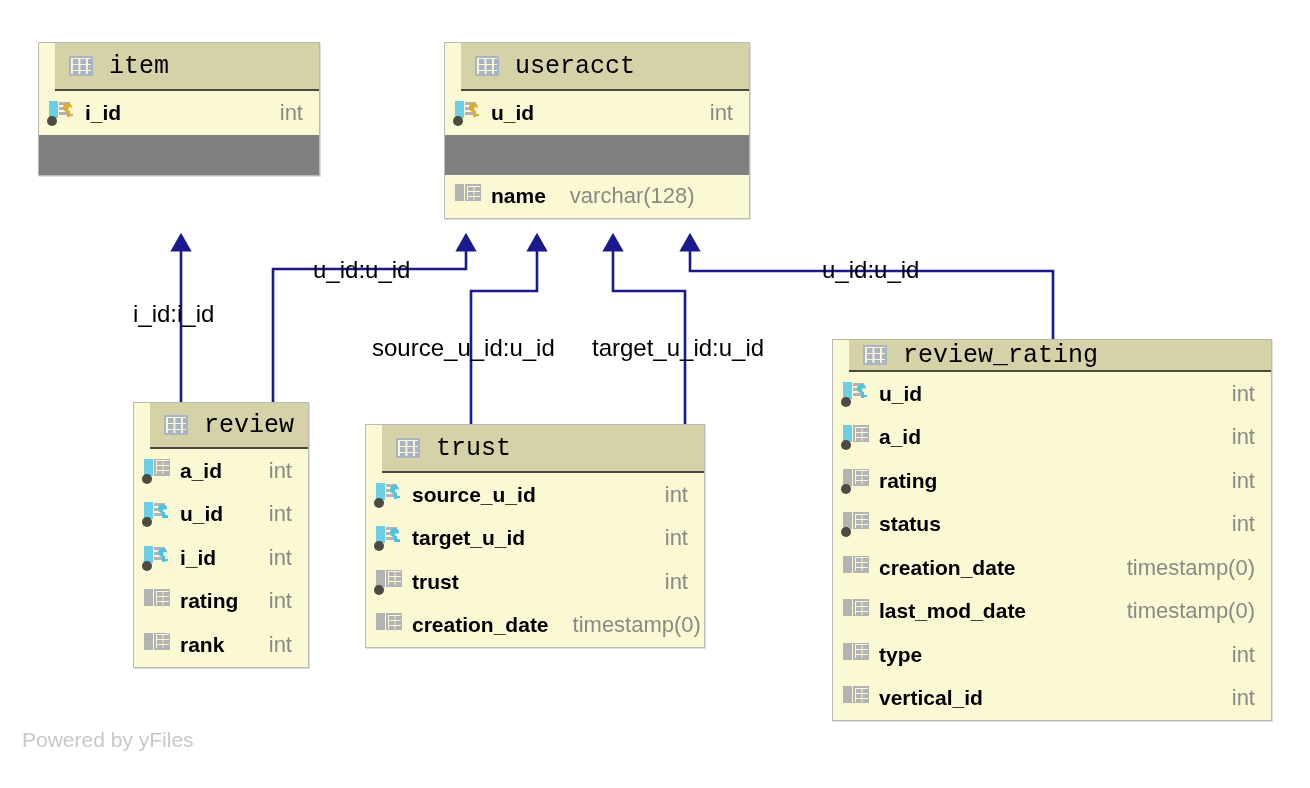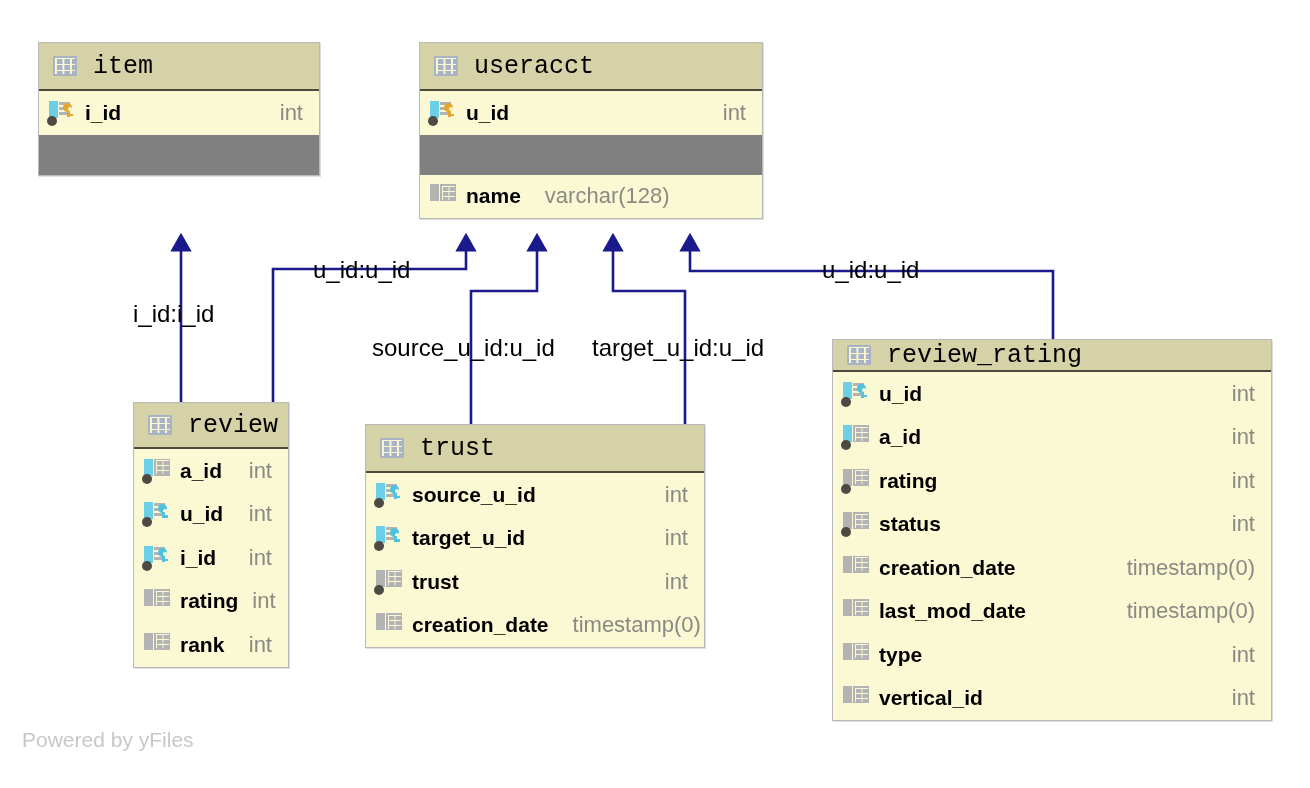--- a/index.html
+++ b/index.html
@@ -34,20 +34,21 @@
     box-shadow:1px 1px 0 rgba(0,0,0,0.13);
   }
   .tbl-header{
     background:#d6d2a8;
     border-bottom:2px solid #4a4a3c;
     box-sizing:border-box;
     display:flex;
     align-items:center;
     padding:0 14px;
     height:48px;
+    margin-left:16px;
   }
   .tbl-title{
     font-family:"Liberation Mono", monospace;
     font-size:25px;
     color:#000;
     margin-left:16px;
     letter-spacing:0px;
   }
 
   
@@ -217,21 +218,21 @@
             <span class="ktooth"></span>
           </span>
         <span class="dot"></span>
       </span>
       <span class="col-name">i_id</span>
       <span class="col-type">int</span>
     </div>
     <div class="sep-band"></div>
   </div>
 
-  <div class="table-node" style="left:419px;top:42px;width:344px;">
+  <div class="table-node" style="left:444px;top:42px;width:306px;">
     <div class="tbl-header">
       <span class="ico-table"></span>
       <span class="tbl-title">useracct</span>
     </div>
     <div class="col-row">
       <span class="ico">
         <span class="bar"></span>
           <span class="lines"></span>
         <span class="key">
             <span class="khead"></span>
@@ -247,21 +248,21 @@
     <div class="col-row">
       <span class="ico grey">
         <span class="bar"></span>
           <span class="grid"></span>
       </span>
       <span class="col-name">name</span>
       <span class="col-type inline">varchar(128)</span>
     </div>
   </div>
 
-  <div class="table-node" style="left:133px;top:402px;width:156px;">
+  <div class="table-node" style="left:133px;top:402px;width:176px;">
     <div class="tbl-header" style="height:46px;">
       <span class="ico-table"></span>
       <span class="tbl-title">review</span>
     </div>
 
     <div class="col-row">
       <span class="ico">
         <span class="bar"></span>
           <span class="grid"></span>
           <span class="dot"></span>

